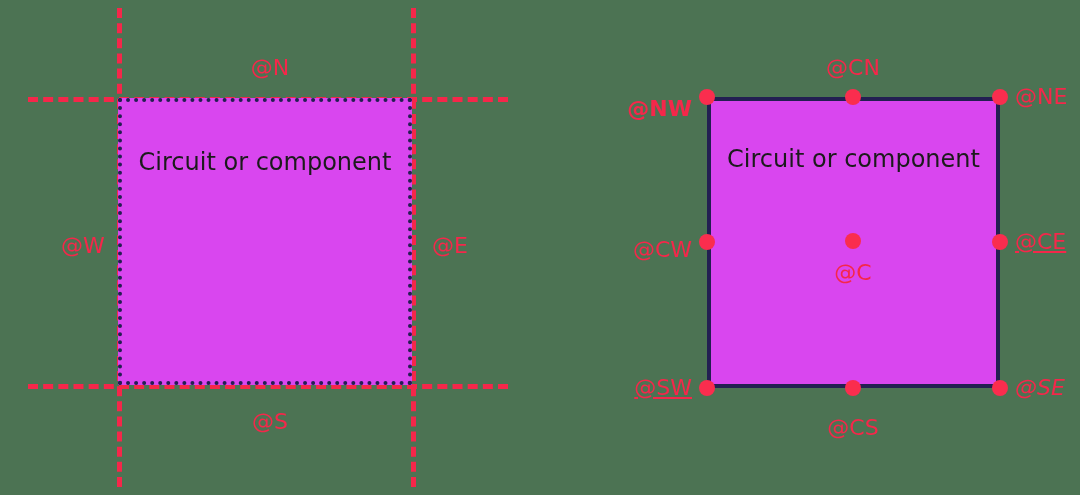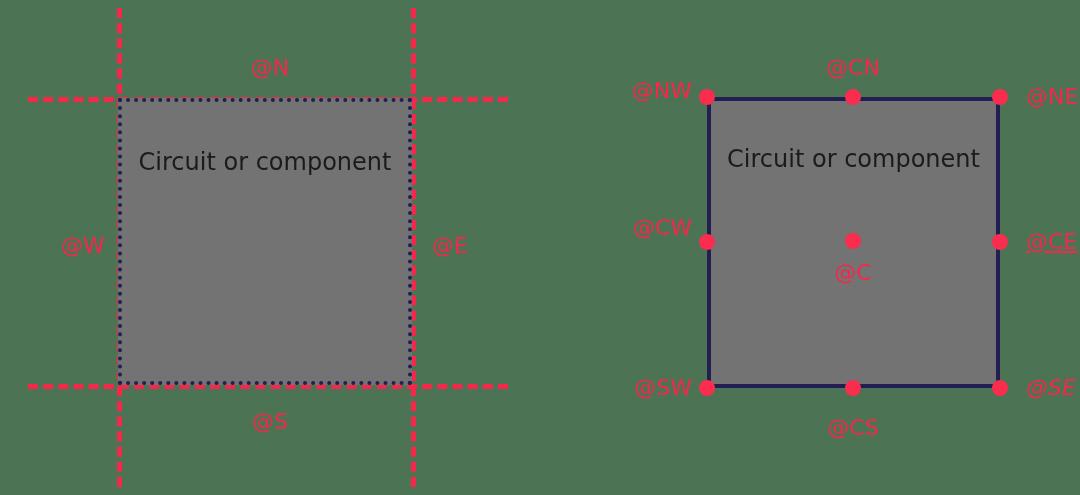--- a/index.html
+++ b/index.html
@@ -24,21 +24,21 @@
     width: 540px;
     height: 495px;
   }
   #panel-anchors-dashed { left: 0; }
   #panel-anchors-points { left: 540px; }
 
   
   .comp-box {
     position: absolute;
     box-sizing: border-box;
-    background: #737373;
+    background: #d946ef;
   }
   .comp-box-label {
     position: absolute;
     left: 0;
     width: 100%;
     text-align: center;
     font-size: 24px;
     color: #1b1b1b;
     white-space: nowrap;
     line-height: 1;
@@ -101,21 +101,20 @@
     color: #f5274a;
     white-space: nowrap;
     line-height: 1;
     z-index: 6;
   }
   .anchor-label.lbl-center {
     transform: translate(-50%, -50%);
   }
   .anchor-label.lbl-right-of {
     transform: translate(0, -50%);
-    margin-left: 11px;
   }
   .anchor-label.lbl-left-of {
     transform: translate(-100%, -50%);
   }
 </style>
 </head>
 <body>
 
 <div id="stage">
 
@@ -145,24 +144,24 @@
     <div class="anchor-dot" style="left:167px; top:97px;"></div>
     <div class="anchor-dot" style="left:313px; top:97px;"></div>
     <div class="anchor-dot" style="left:460px; top:97px;"></div>
     <div class="anchor-dot" style="left:167px; top:242px;"></div>
     <div class="anchor-dot" style="left:313px; top:241px;"></div>
     <div class="anchor-dot" style="left:460px; top:242px;"></div>
     <div class="anchor-dot" style="left:167px; top:388px;"></div>
     <div class="anchor-dot" style="left:313px; top:388px;"></div>
     <div class="anchor-dot" style="left:460px; top:388px;"></div>
 
-    <div class="anchor-label lbl-left-of" style="left:152px; top:91px;">@NW</div>
+    <div class="anchor-label lbl-left-of" style="left:152px; top:109px;font-weight:bold;">@NW</div>
     <div class="anchor-label lbl-center" style="left:313px; top:68px;text-align:center;">@CN</div>
     <div class="anchor-label lbl-right-of" style="left:475px; top:97px;">@NE</div>
-    <div class="anchor-label lbl-left-of" style="left:152px; top:228px;">@CW</div>
+    <div class="anchor-label lbl-left-of" style="left:152px; top:250px;">@CW</div>
     <div class="anchor-label lbl-center" style="left:313px; top:273px;">@C</div>
     <div class="anchor-label lbl-right-of" style="left:475px; top:242px;text-decoration:underline;">@CE</div>
-    <div class="anchor-label lbl-left-of" style="left:152px; top:388px;">@SW</div>
+    <div class="anchor-label lbl-left-of" style="left:152px; top:388px;text-decoration:underline;">@SW</div>
     <div class="anchor-label lbl-center" style="left:313px; top:428px;">@CS</div>
     <div class="anchor-label lbl-right-of" style="left:475px; top:388px;font-style:italic;">@SE</div>
   </div>
 
 </div>
 
 </body></html>

